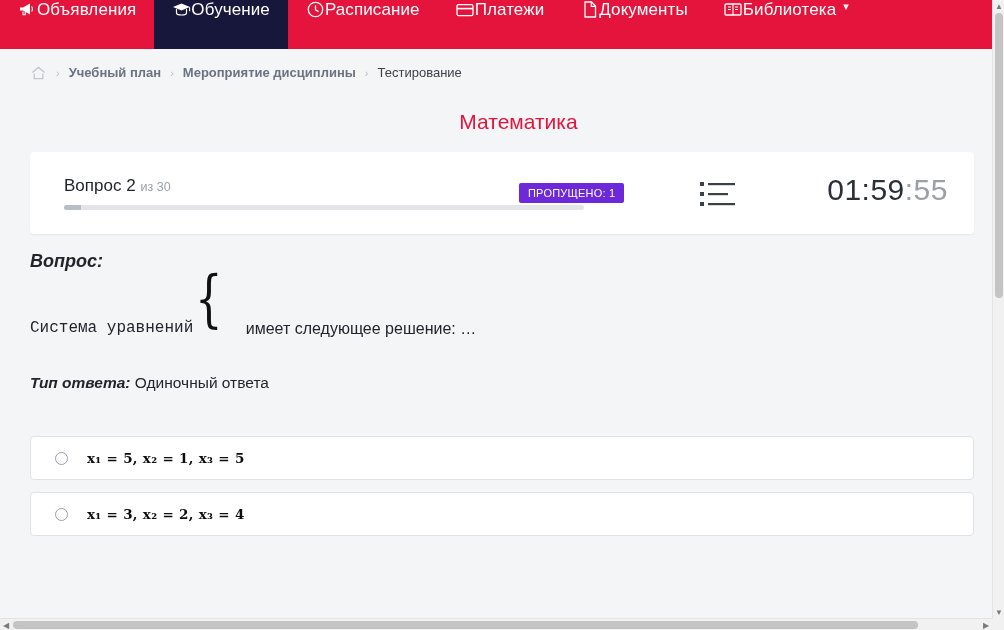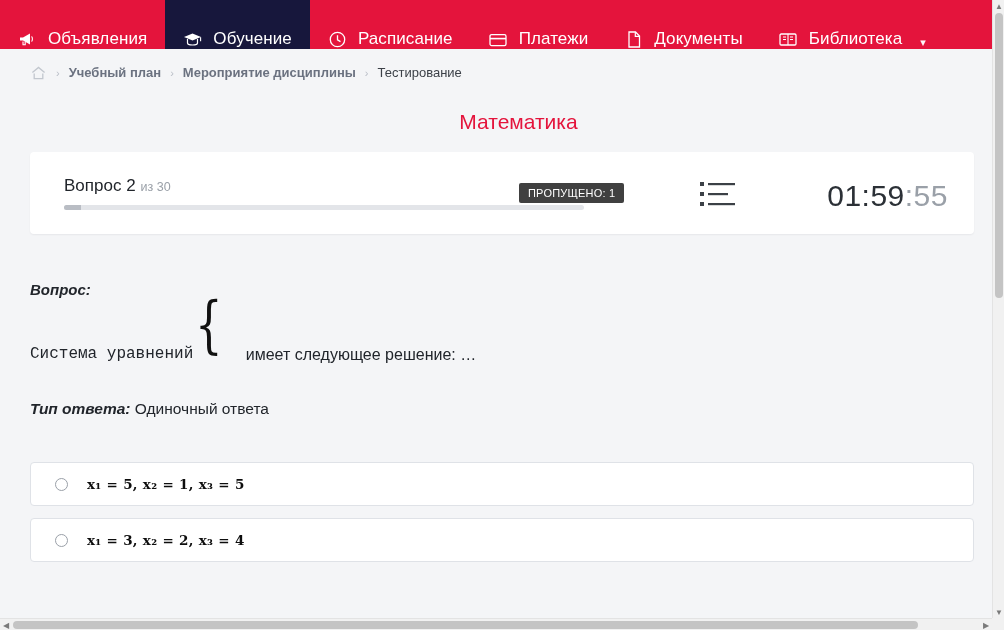--- a/index.html
+++ b/index.html
@@ -22,22 +22,22 @@
   .topnav {
     display: flex;
     align-items: stretch;
     height: 49px;
     background: #e4143c;
     color: #ffffff;
     width: 992px;
   }
   .nav-item {
     display: flex;
-    align-items: flex-end;
-    gap: 11px;
+    align-items: flex-start;
+    gap: 0;
     padding: 0 18px;
     font-size: 17px;
     color: #ffffff;
     white-space: nowrap;
     cursor: pointer;
     letter-spacing: 0.1px;
   }
   .nav-item.active {
     background: #17173c;
   }
@@ -122,59 +122,59 @@
   .q-progress > i {
     display: block;
     height: 100%;
     width: 3.3%;
     background: #b9bdc4;
   }
   .skip-badge {
     position: absolute;
     left: 489px;
     top: 31px;
-    background: #404040;
+    background: #6d28d9;
     color: #fff;
     font-size: 11px;
     padding: 4px 9px 4px 9px;
     border-radius: 2px;
     letter-spacing: .2px;
     white-space: nowrap;
   }
   .q-listicon {
     position: absolute;
     left: 669px;
     top: 26px;
     width: 38px;
     height: 32px;
     color: #3b4046;
     cursor: pointer;
   }
   .q-timer {
     position: absolute;
     right: 26px;
-    top: 27px;
+    top: 21px;
     font-size: 30px;
     color: #2b3036;
     letter-spacing: .5px;
   }
   .q-timer .sec { color: #9aa0a8; }
 
   
   .body {
     padding: 0 30px;
   }
   .label-strong {
     font-weight: bold;
     font-style: italic;
     color: #21252b;
   }
   .vopros {
-    margin-top: 47px;
-    font-size: 15px;
+    margin-top: 17px;
+    font-size: 18px;
   }
   .q-body {
     margin-top: 14px;
     display: flex;
     align-items: flex-end;
     font-size: 16px;
     color: #21252b;
     line-height: 1.2;
   }
   .q-body .pre { padding-bottom: 2px; font-family: Liberation Mono, monospace; }

